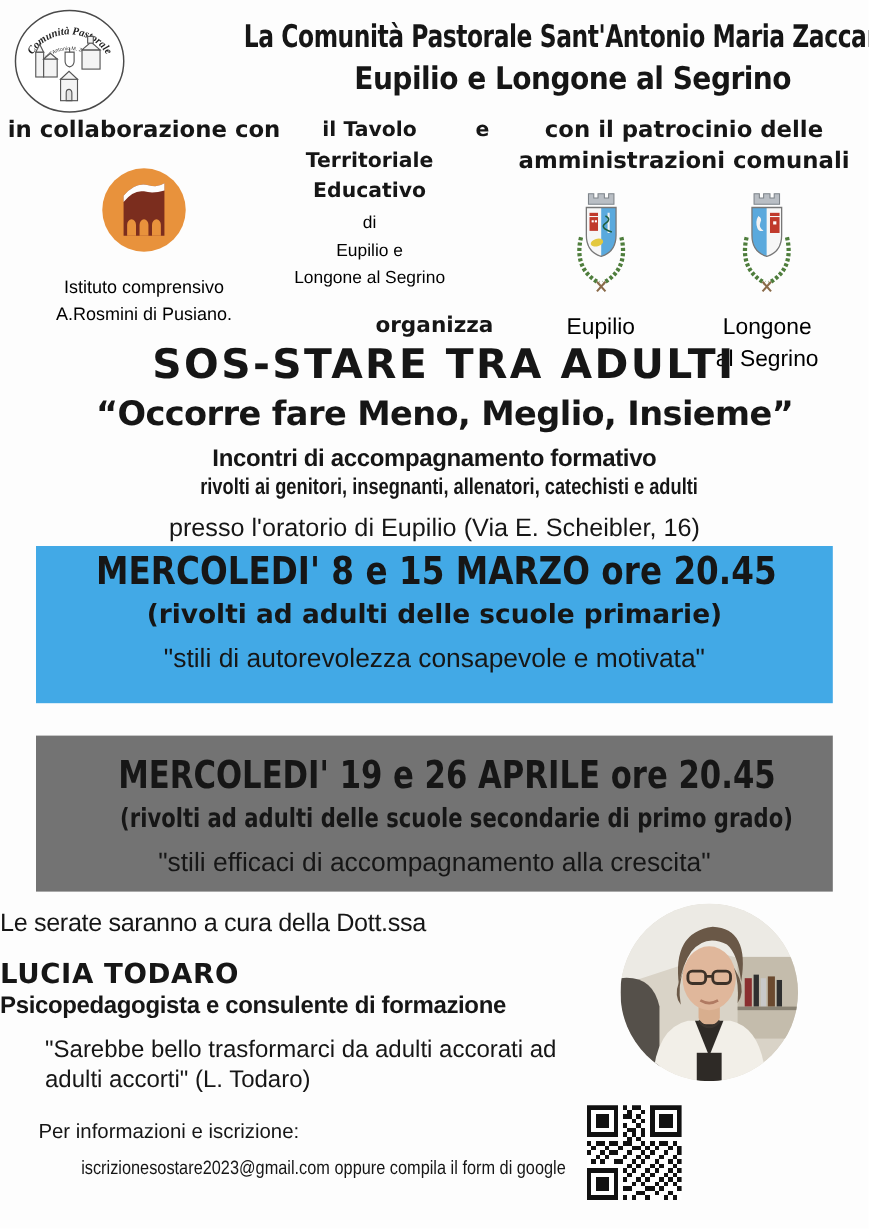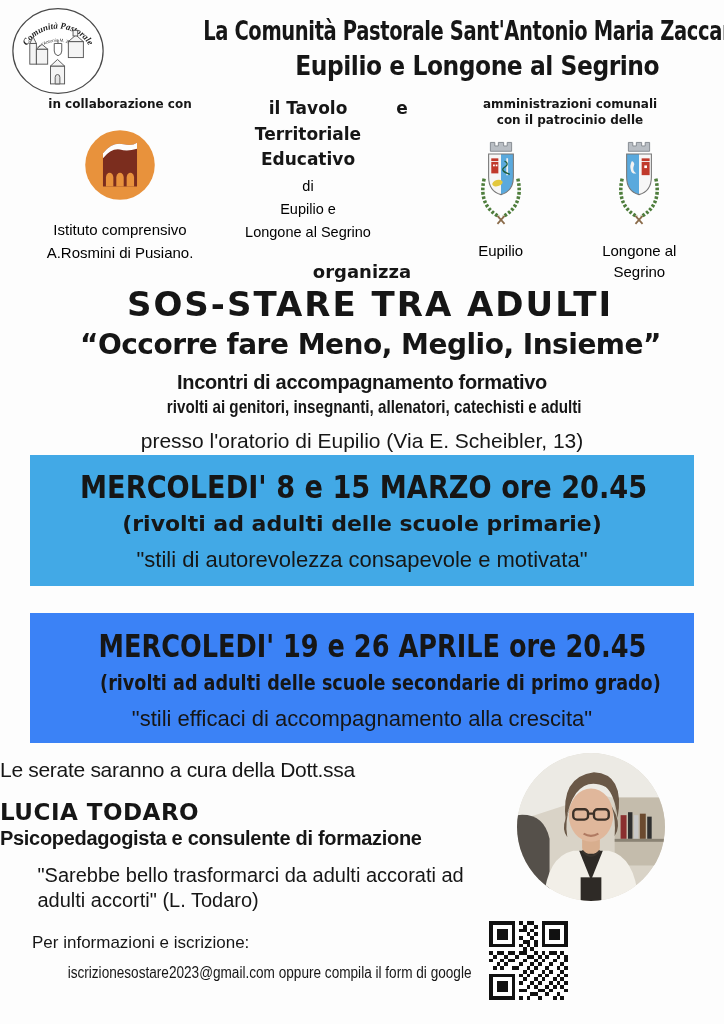--- a/index.html
+++ b/index.html
@@ -19,43 +19,43 @@
   
   .header{left:0;top:4px;width:724px;display:flex;}
   .logo-wrap{width:104px;margin-left:8px;flex:none;}
   .titles{flex:1;padding:10px 16px 0 0;}
   .title-line{font-size:26px;line-height:1.35;letter-spacing:-.5px;}
 
   
   .partners{left:0;top:96px;width:724px;display:grid;
     grid-template-columns:228px 148px 40px auto;padding:0 6px;box-sizing:border-box;}
   .pcol{text-align:center;}
-  .p-intro{font-size:12px;line-height:1.35;}
+  .p-intro{font-size:19px;line-height:1.35;}
   .school-logo{margin:16px auto 10px auto;width:74px;height:74px;}
   .school-name{font-size:15px;line-height:1.55;width:190px;margin:16px auto;}
   .tav-bold{font-size:17px;line-height:1.5;}
   .tav-light{font-size:14.5px;line-height:1.4;margin-top:3px;}
   .conj{font-size:17px;padding-top:2px;}
   .crest-row{display:flex;justify-content:space-evenly;margin-top:10px;}
   .crest-fig{display:flex;flex-direction:column;align-items:center;width:120px;}
-  .crest-label{font-size:15px;line-height:1.4;margin-top:6px;width:92px;}
+  .crest-label{font-size:19px;line-height:1.4;margin-top:6px;width:92px;}
 
   
   .event-intro{left:0;top:261px;width:724px;}
   .organizza{font-size:18px;line-height:1.2;}
   .ev-title{font-size:34px;line-height:1.15;letter-spacing:2px;margin-top:2px;padding-left:16px;}
   .ev-sub{font-size:28px;line-height:1.15;margin-top:5px;letter-spacing:-.5px;padding-left:17px;}
   .ev-desc{font-size:20px;font-weight:bold;line-height:1.2;margin-top:9px;letter-spacing:-.3px;}
   .ev-desc2{font-size:19px;font-weight:bold;line-height:1.2;margin-top:2px;padding-left:25px;}
   .ev-venue{font-size:21px;line-height:1.2;margin-top:9px;}
 
   
   .session{left:30px;width:664px;text-align:center;box-sizing:border-box;}
-  .sess-blue{top:455px;height:131px;background:#42a9e6;padding-top:15px;}
-  .sess-green{top:613px;height:130px;background:#3b82f6;padding-top:16px;}
+  .sess-blue{top:455px;height:131px;background:#42a9e6;padding-top:4px;}
+  .sess-green{top:613px;height:130px;background:#737373;padding-top:16px;}
   .sess-title{font-size:32px;line-height:1.1;}
   .sess-aud{font-size:22px;line-height:1.2;margin-top:6px;}
   .sess-theme{font-size:22px;line-height:1.2;margin-top:9px;font-family:"Liberation Sans",sans-serif;font-weight:normal;}
 
   
   .speaker-text{left:0;top:758px;width:515px;text-align:left;}
   .sp-intro{font-size:21px;letter-spacing:-.3px;}
   .sp-name{font-size:23px;letter-spacing:.5px;margin-top:17px;}
   .sp-role{font-size:20px;font-weight:bold;letter-spacing:-.3px;margin-top:2px;}
   .sp-quote{font-size:20px;line-height:1.25;margin-top:13px;width:440px;margin-left:auto;margin-right:auto;}
@@ -128,22 +128,22 @@
       <div class="tav-bold disp">Territoriale</div>
       <div class="tav-bold disp">Educativo</div>
       <div class="tav-light grey">di</div>
       <div class="tav-light grey">Eupilio e</div>
       <div class="tav-light grey">Longone al Segrino</div>
     </div>
 
     <div class="pcol conj disp">e</div>
 
     <div class="pcol">
+      <div class="p-intro disp">con il patrocinio delle</div>
       <div class="p-intro disp">amministrazioni comunali</div>
-      <div class="p-intro disp">con il patrocinio delle</div>
       <div class="crest-row">
 
         <div class="crest-fig">
           <span>
             <svg width="58" height="92" viewBox="0 0 64 104">
               <defs>
                   <clipPath id="shE">
                     <path d="M18,18 h28 v26 q0,16 -14,20 q-14,-4 -14,-20 z"></path>
                   </clipPath>
                 </defs>
@@ -197,21 +197,21 @@
       </div>
     </div>
   </div>
 
   <div class="abs event-intro ctr">
     <div class="organizza disp">organizza</div>
     <div class="ev-title disp">SOS-STARE TRA ADULTI</div>
     <div class="ev-sub disp">“Occorre fare Meno, Meglio, Insieme”</div>
     <div class="ev-desc">Incontri di accompagnamento formativo</div>
     <div class="ev-desc2"><span class="fit sx80">rivolti ai genitori, insegnanti, allenatori, catechisti e adulti</span></div>
-    <div class="ev-venue">presso l'oratorio di Eupilio (Via E. Scheibler, 13)</div>
+    <div class="ev-venue">presso l'oratorio di Eupilio (Via E. Scheibler, 16)</div>
   </div>
 
   <div class="abs session sess-blue">
     <div class="sess-title disp"><span class="fit sx85">MERCOLEDI' 8 e 15 MARZO ore 20.45</span></div>
     <div class="sess-aud disp">(rivolti ad adulti delle scuole primarie)</div>
     <div class="sess-theme">"stili di autorevolezza consapevole e motivata"</div>
   </div>
 
   <div class="abs session sess-green">
     <div class="sess-title disp"><span class="fit sx80">MERCOLEDI' 19 e 26 APRILE ore 20.45</span></div>

